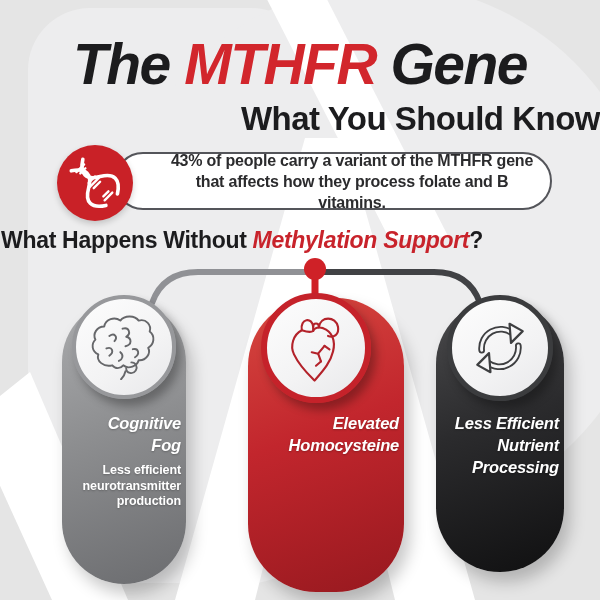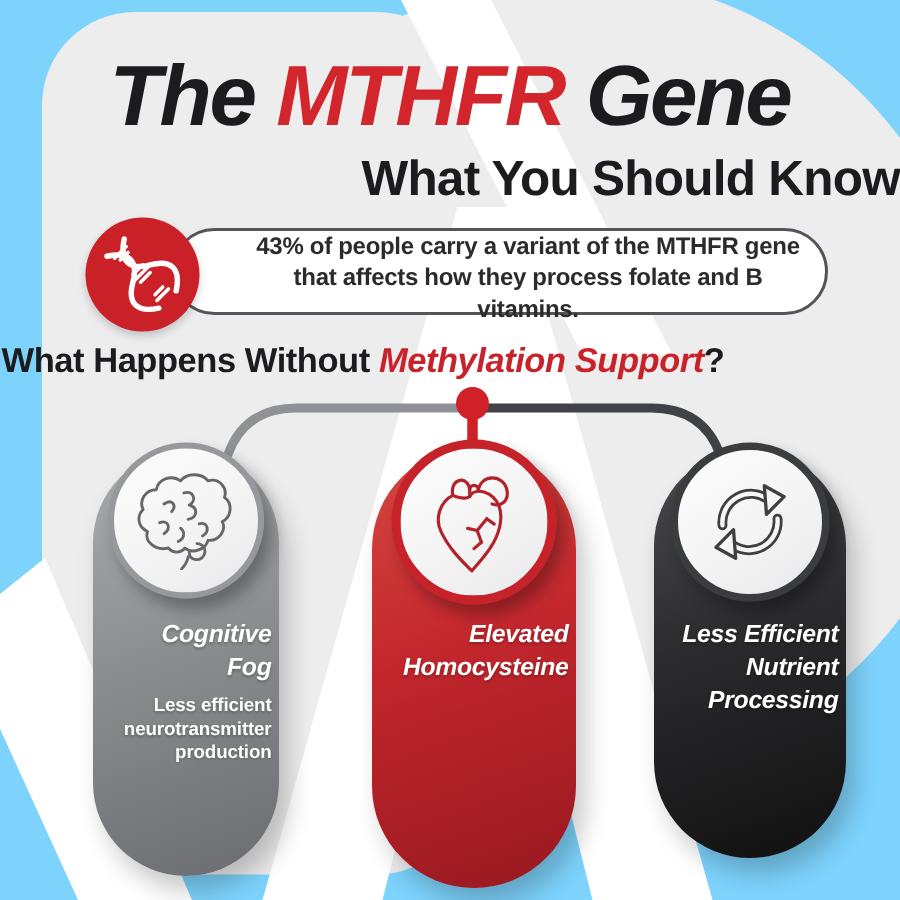--- a/index.html
+++ b/index.html
@@ -1,17 +1,17 @@
 <!DOCTYPE html>
 <html><head>
 <meta charset="utf-8">
 <style>
   html,body{margin:0;padding:0;background:#ffffff;}
   .canvas{
-    position:relative;width:600px;height:600px;overflow:hidden;background:#7dd3fc;
+    position:relative;width:600px;height:600px;overflow:hidden;background:#e5e5e5;
     font-family:"Liberation Sans", sans-serif; -webkit-font-smoothing:antialiased;
   }
   .bg{position:absolute;left:0;top:0;width:600px;height:600px;}
   .abs{position:absolute;}
 
   
   .title{
     left:0;top:34px;width:600px;text-align:center;
     font-size:57px;font-weight:bold;font-style:italic;color:#1c1c1e;
     letter-spacing:-1.5px;line-height:60px;
@@ -19,21 +19,21 @@
   .title .red{color:#d2262c;}
   .subtitle{
     left:0;top:100px;width:600px;text-align:right;
     font-size:33px;font-weight:bold;color:#1c1c1e;letter-spacing:-0.5px;
   }
 
   
   .callout-box{
     left:114px;top:152px;width:438px;height:58px;box-sizing:border-box;
     background:#ffffff;border:2px solid #54555a;border-radius:29px;
-    display:flex;flex-direction:column;justify-content:flex-start;
+    display:flex;flex-direction:column;justify-content:center;
     padding-left:48px;padding-right:10px;text-align:center;
   }
   .callout-box .line{font-size:16px;font-weight:bold;color:#2b2b2d;line-height:21px;letter-spacing:-0.2px;}
   .dna-badge{
     left:57px;top:145px;width:76px;height:76px;border-radius:50%;
     background:#c92127;box-shadow:0 3px 6px rgba(0,0,0,0.18);
     display:flex;align-items:center;justify-content:center;
   }
 
   
@@ -43,21 +43,21 @@
   }
   .question .red{color:#c8232b;font-style:italic;}
 
   .connector{position:absolute;left:0;top:0;width:600px;height:600px;pointer-events:none;}
 
   
   .card{position:absolute;box-shadow:6px 10px 16px rgba(0,0,0,0.22);}
   .card.gray{left:62px;top:300px;width:124px;height:284px;border-radius:62px;
     background:linear-gradient(160deg,#abacae 0%,#8d8e90 45%,#6b6c6f 100%);}
   .card.red{left:248px;top:298px;width:136px;height:294px;border-radius:68px;
-    background:linear-gradient(160deg,#d64840 0%,#c2262d 45%,#97191f 100%);}
+    background:linear-gradient(160deg,#d64840 0%,#c2262d 45%,#97191f 100%);padding-left:20px;}
   .card.black{left:436px;top:300px;width:128px;height:272px;border-radius:64px;
     background:linear-gradient(160deg,#4b4b4d 0%,#2b2b2d 45%,#101011 100%);}
 
   .icon-circle{
     position:absolute;box-sizing:border-box;border-radius:50%;
     background:linear-gradient(145deg,#fdfdfd 0%,#f3f3f4 60%,#e8e8ea 100%);
     box-shadow:5px 7px 10px rgba(0,0,0,0.30);
     display:flex;align-items:center;justify-content:center;
   }
   .icon-circle.c-gray{left:72px;top:295px;width:104px;height:104px;border:4px solid #97989b;}

